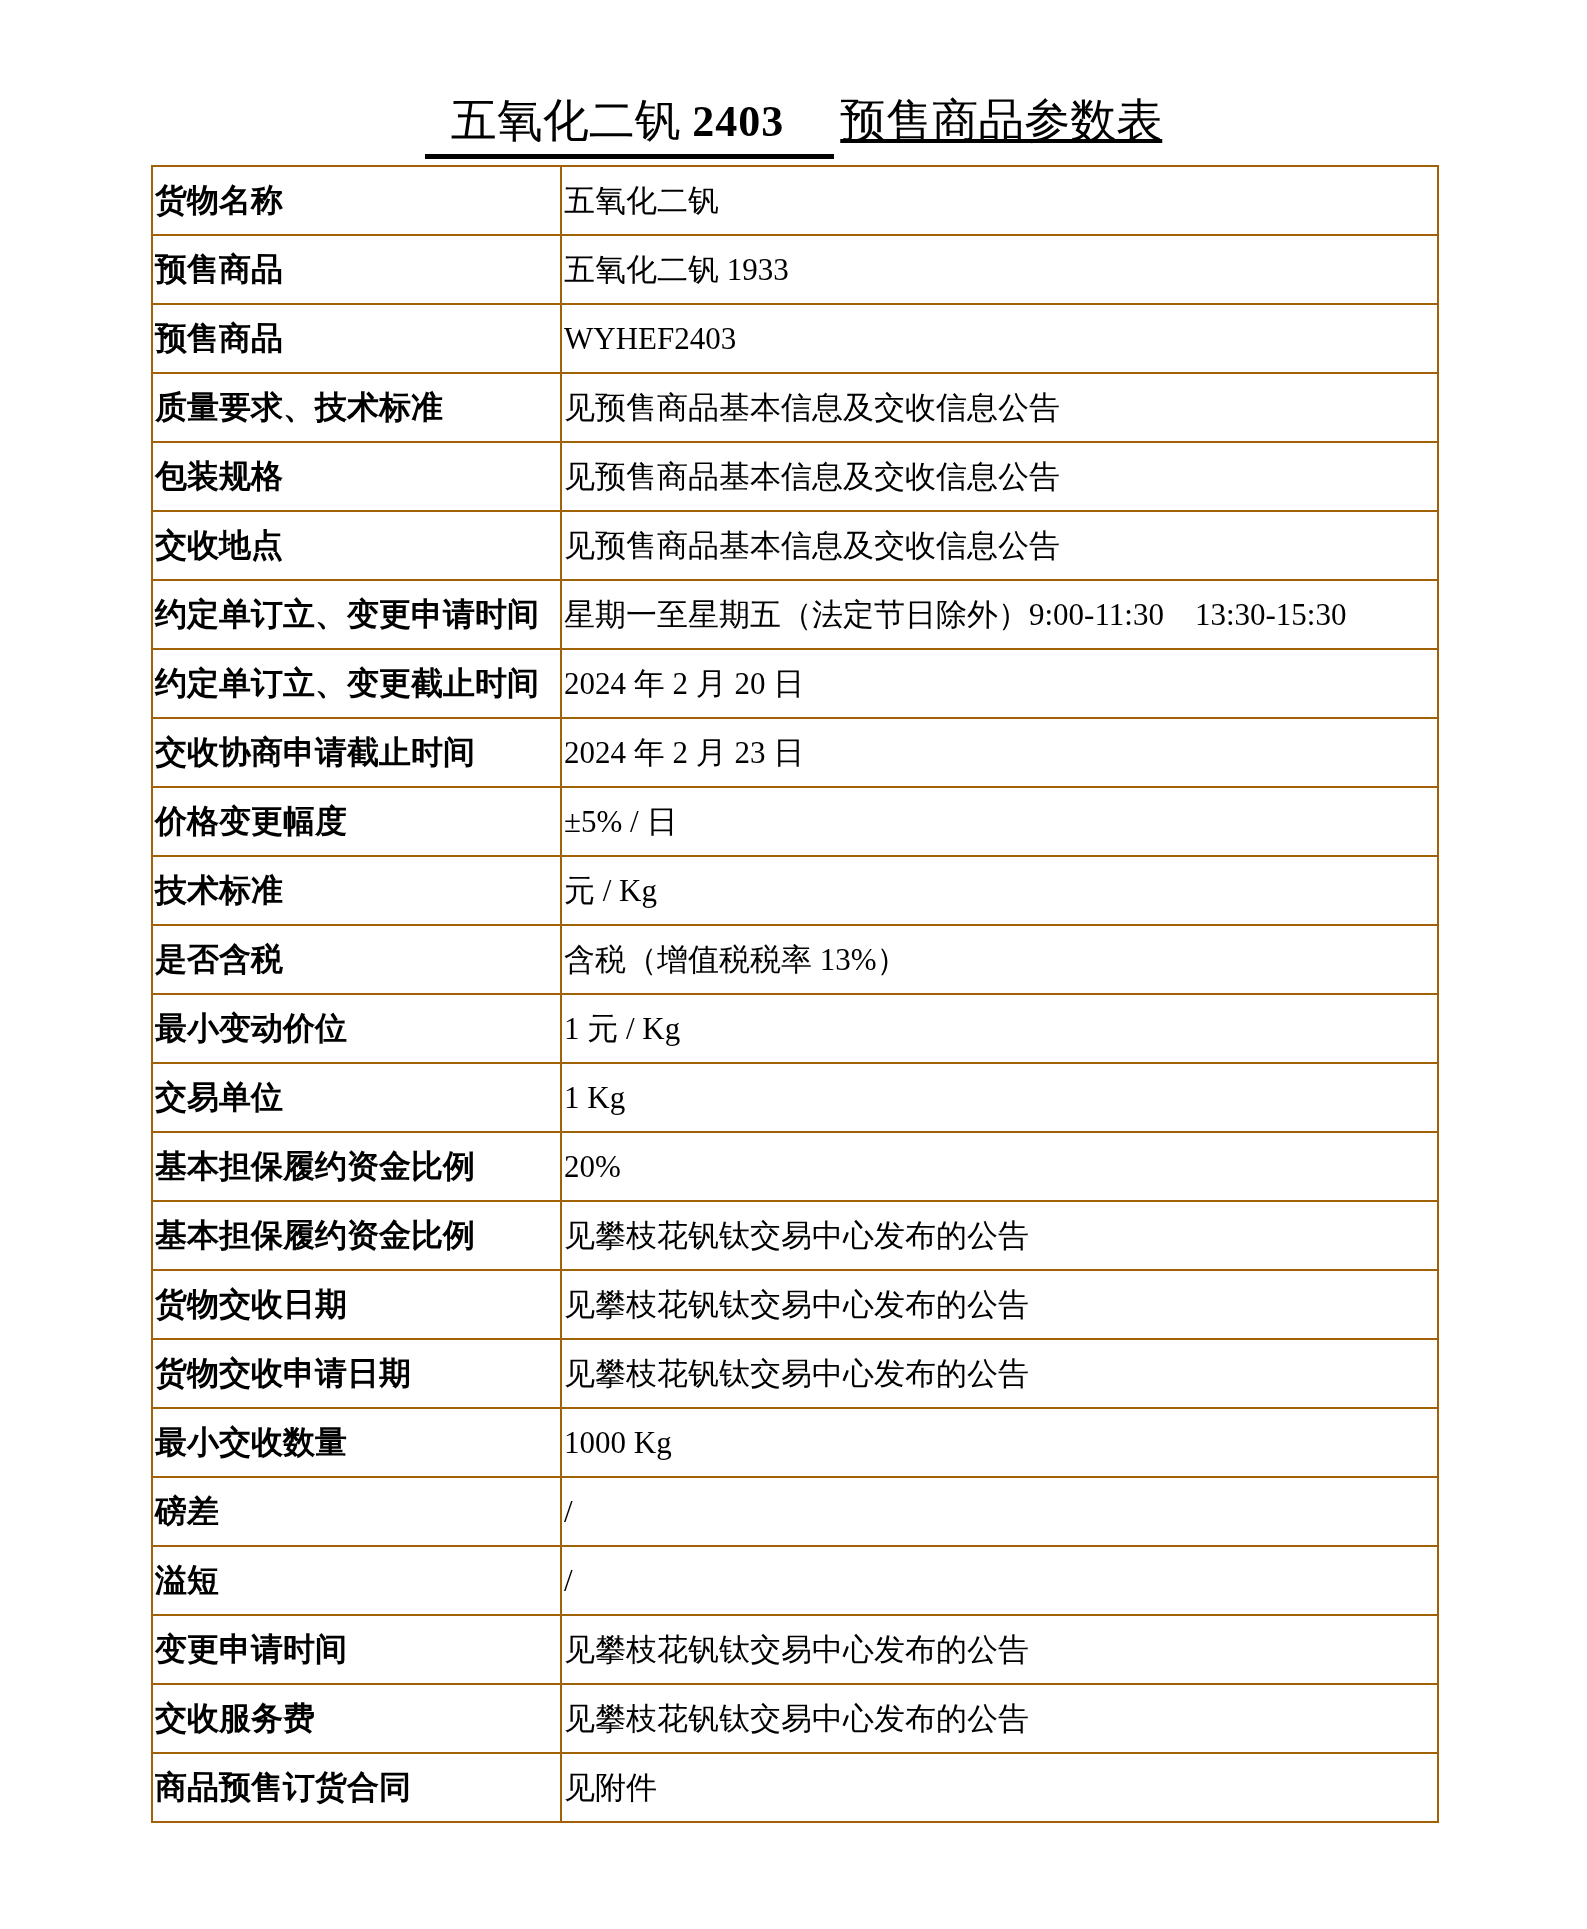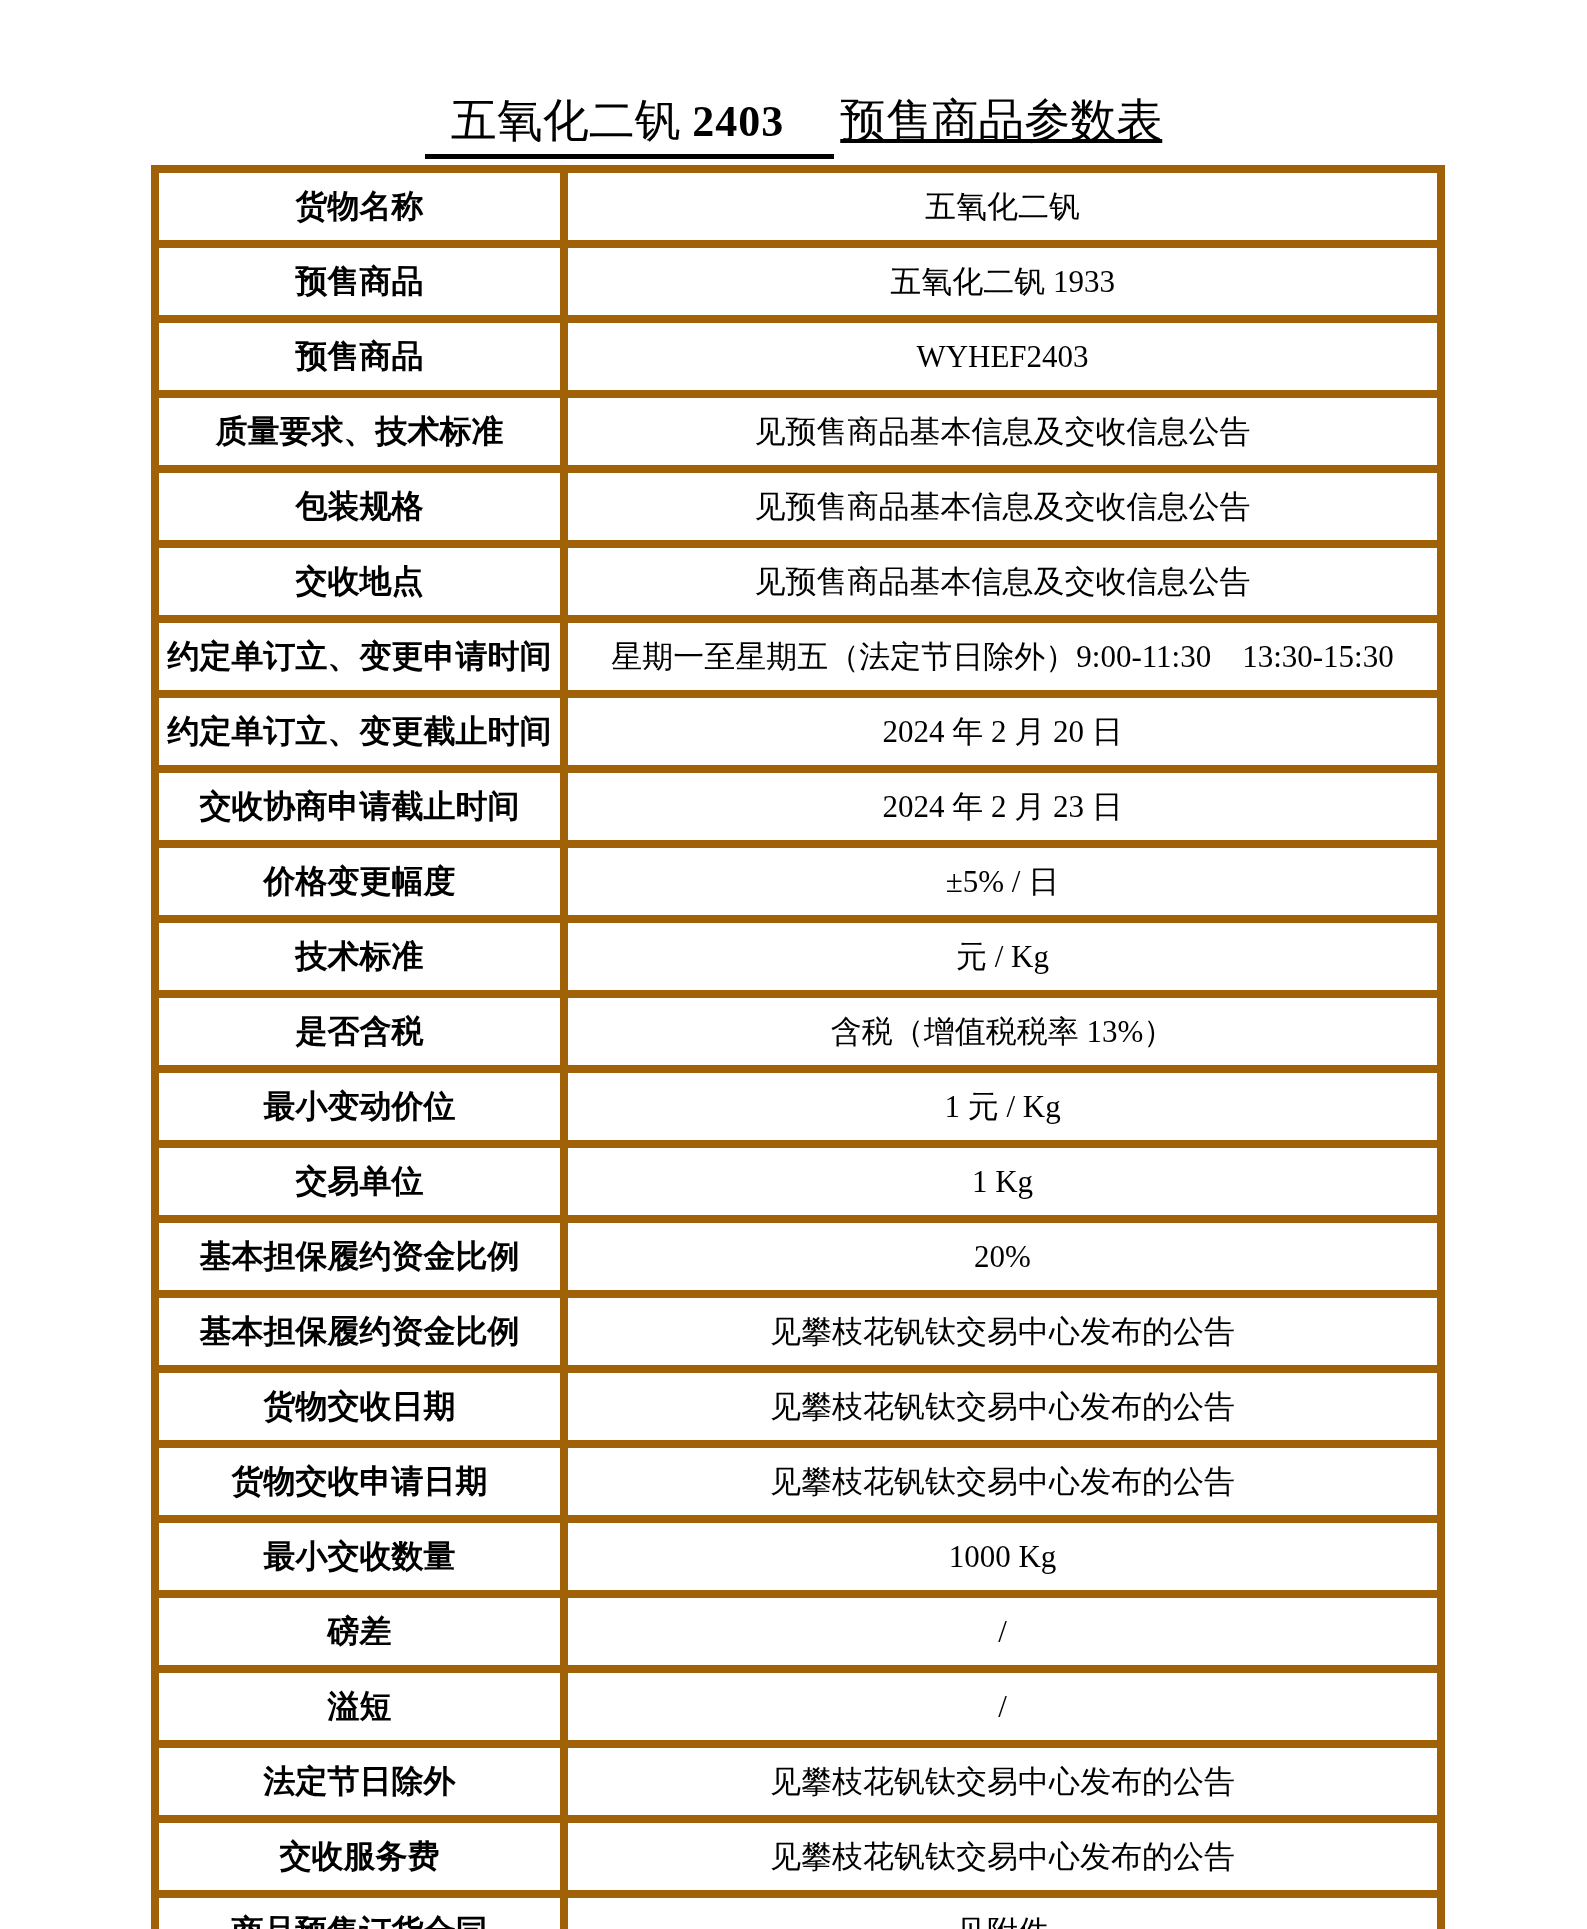--- a/index.html
+++ b/index.html
@@ -36,24 +36,24 @@
   .title-suffix { padding-left: 6px; text-decoration: underline; }
   table.param-table {
     position: absolute;
     left: 151px;
     top: 165px;
     width: 1286px;
     border-collapse: collapse;
     table-layout: fixed;
   }
   .param-table td {
-    border: 8px solid #a16207;
+    border: 2px solid #a16207;
     height: 67px;
     padding: 0 2px;
-    text-align: center;
+    text-align: left;
     vertical-align: middle;
     white-space: nowrap;
     overflow: visible;
     margin-top: 16px;
   }
   .param-table td.label {
     font-weight: 700;
     font-size: 32px;
   }
   .param-table td.value {
@@ -152,21 +152,21 @@
       </tr>
       <tr>
         <td class="label">磅差</td>
         <td class="value">/</td>
       </tr>
       <tr>
         <td class="label">溢短</td>
         <td class="value">/</td>
       </tr>
       <tr>
-        <td class="label">法定节日除外</td>
+        <td class="label">变更申请时间</td>
         <td class="value">见攀枝花钒钛交易中心发布的公告</td>
       </tr>
       <tr>
         <td class="label">交收服务费</td>
         <td class="value">见攀枝花钒钛交易中心发布的公告</td>
       </tr>
       <tr>
         <td class="label">商品预售订货合同</td>
         <td class="value">见附件</td>
       </tr>

